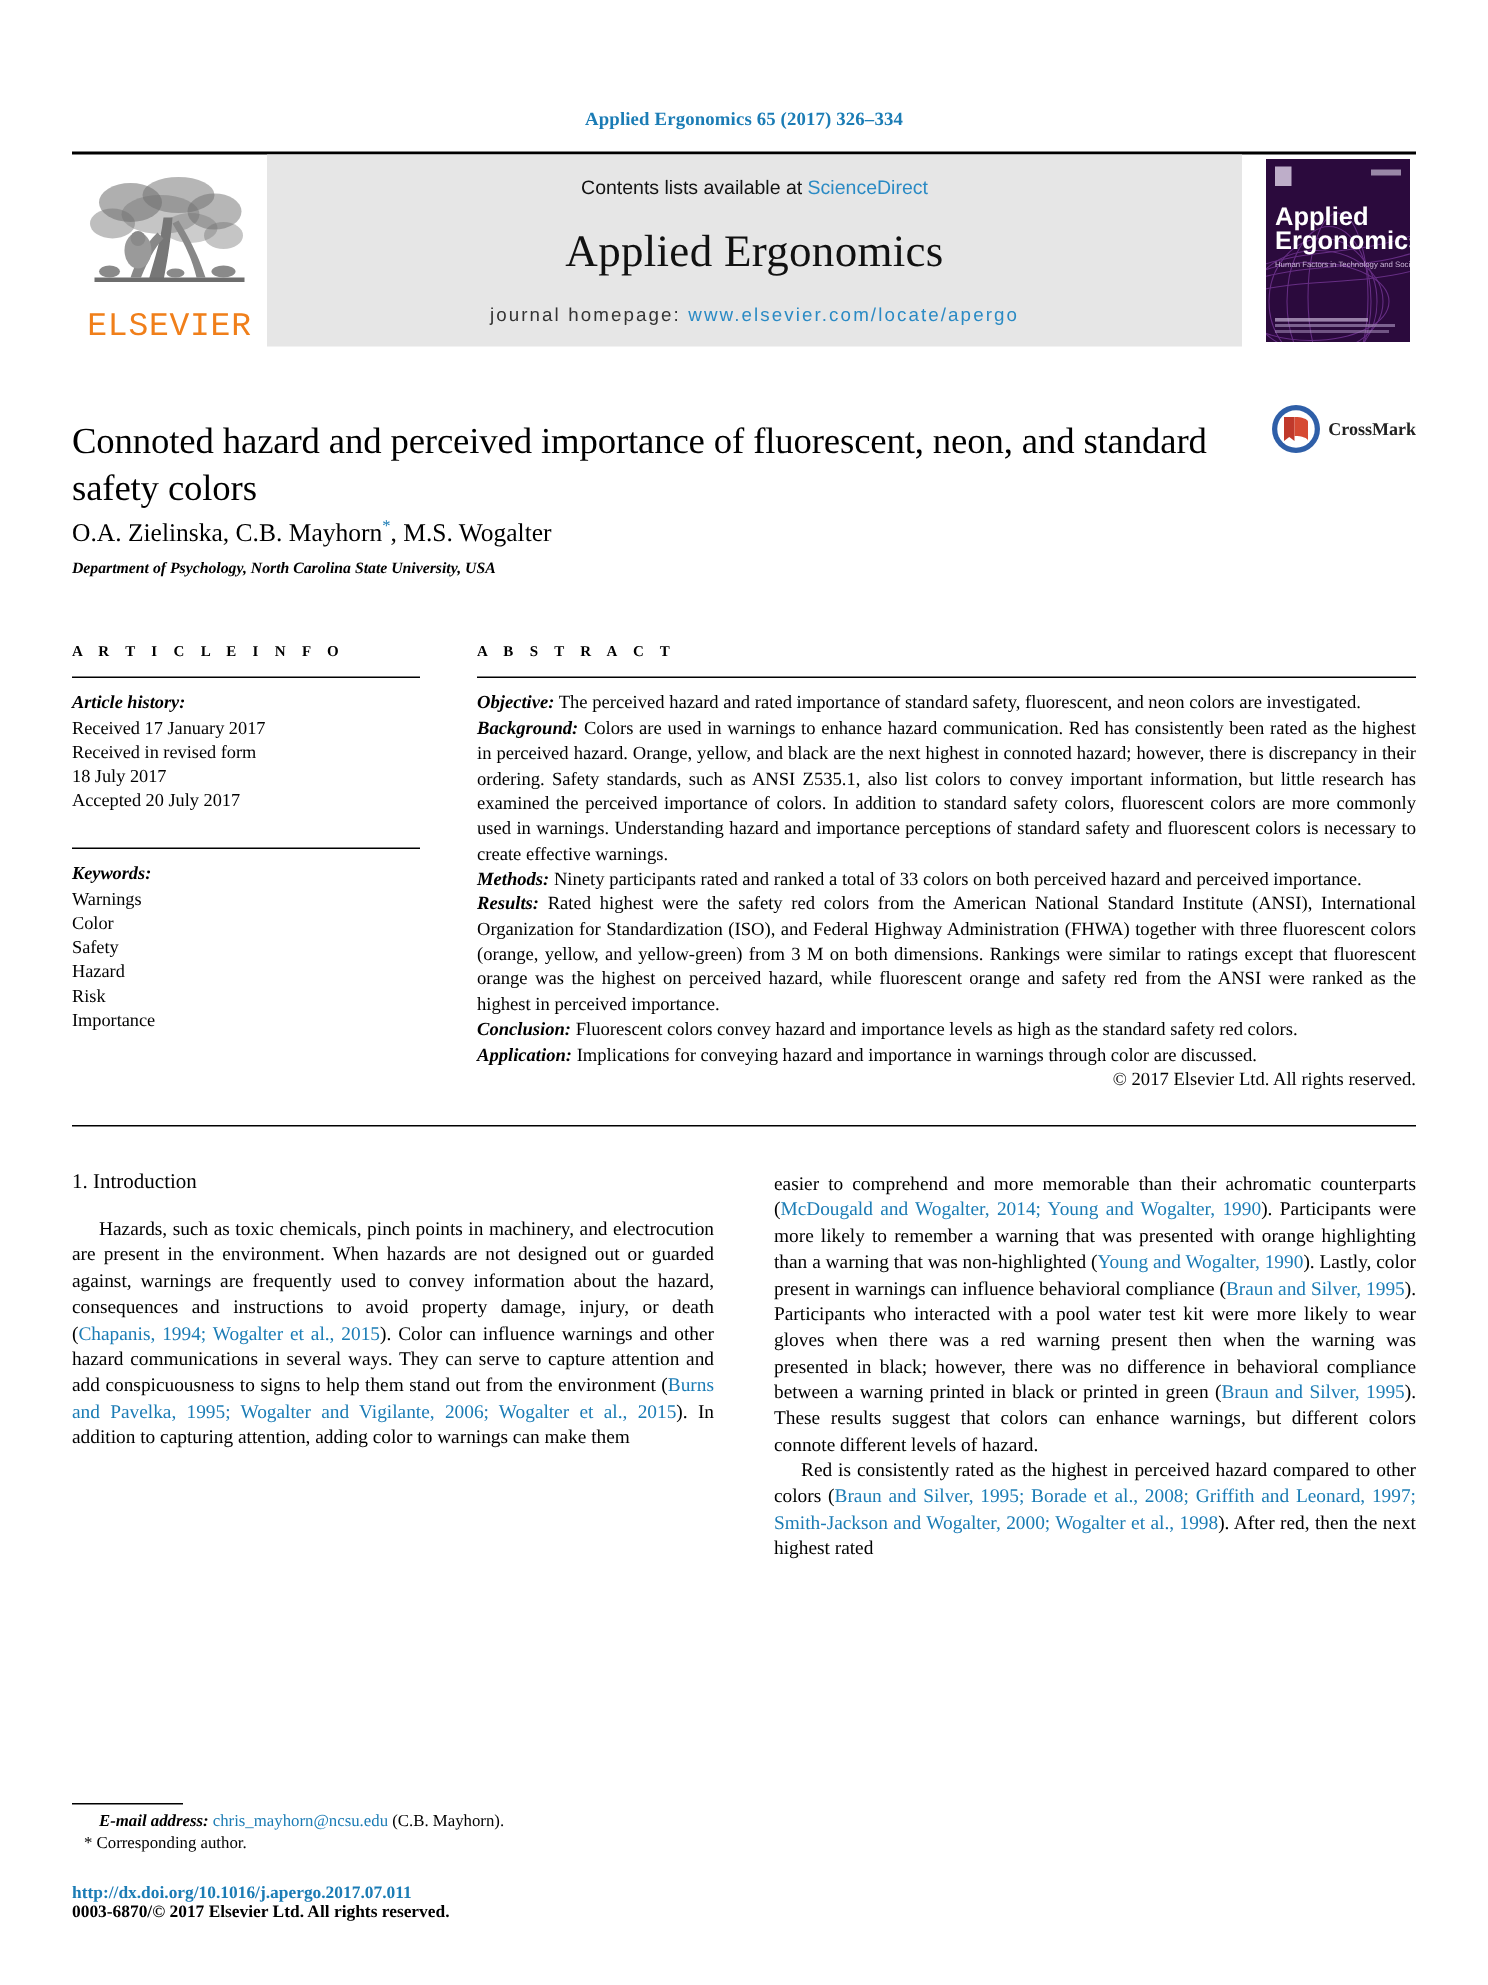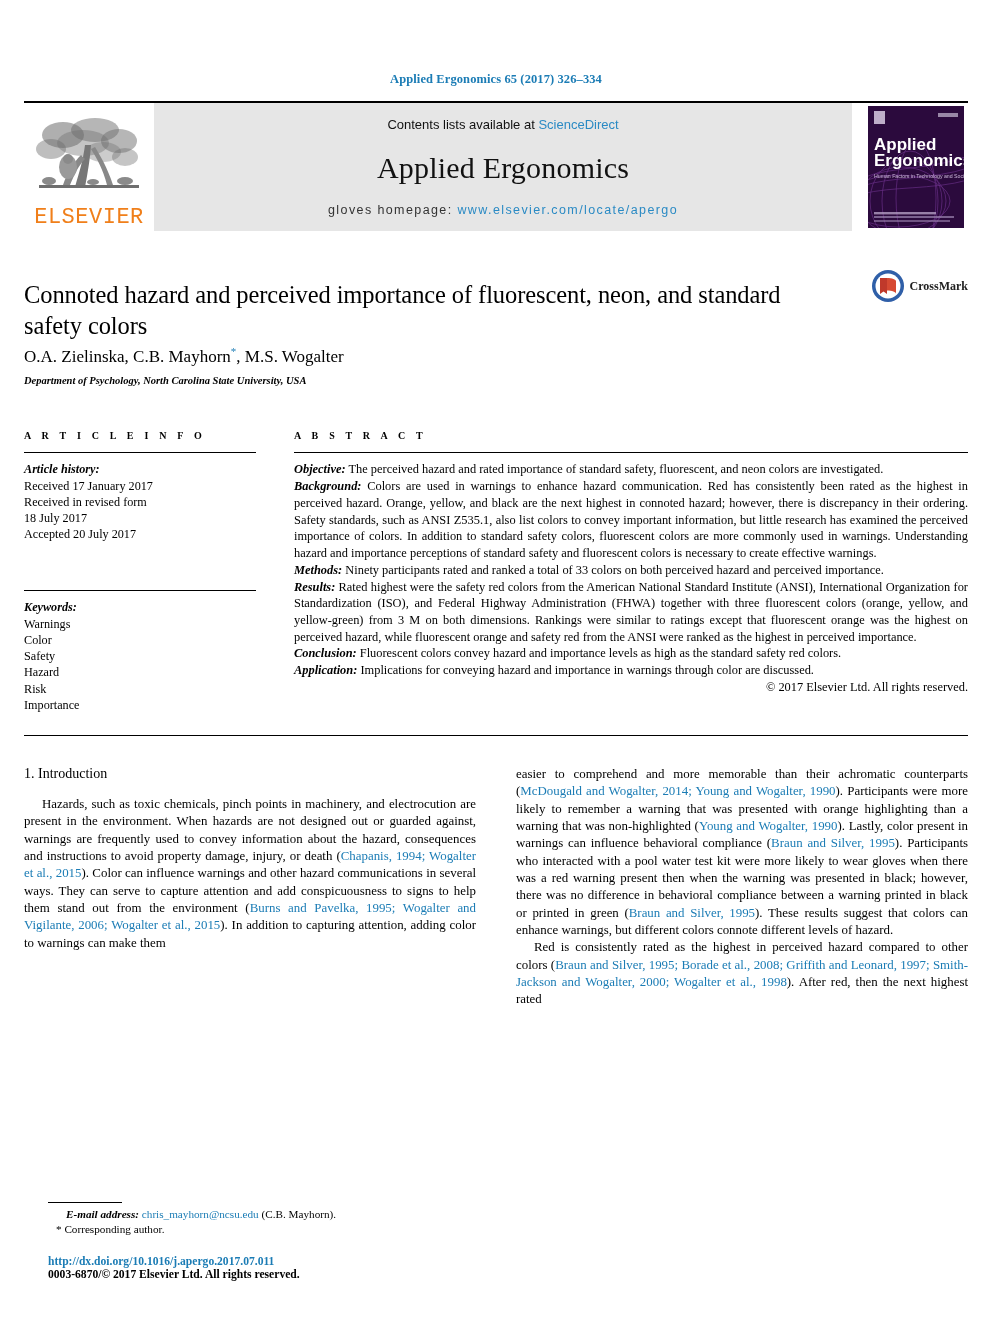--- a/index.html
+++ b/index.html
@@ -13,21 +13,21 @@
     font-family: "Liberation Serif", "DejaVu Serif", serif;
     color: #000000;
     position: relative;
     overflow: hidden;
   }
   .page {
     width: 992px;
     height: 1323px;
     position: relative;
     box-sizing: border-box;
-    padding: 0 24px;
+    padding: 0 48px;
   }
 
   
   .running-head {
     text-align: center;
     color: #1b7cb5;
     font-size: 12.5px;
     font-weight: bold;
     padding-top: 72px;
     letter-spacing: .1px;
@@ -160,21 +160,21 @@
     border-top: 1.6px solid #000;
     margin-top: 11px;
     margin-bottom: 8px;
   }
   .info-body {
     font-family: "Liberation Serif", serif;
     font-size: 12.2px;
     line-height: 1.33;
   }
   .info-body .lbl { font-style: italic; font-weight: bold; }
-  .kw-block { margin-top: 48px; }
+  .kw-block { margin-top: 24px; }
   .abstract-body {
     font-family: "Liberation Serif", serif;
     font-size: 12.4px;
     line-height: 1.35;
     text-align: justify;
   }
   .abstract-body p { margin: 0; }
   .abstract-body .lbl { font-style: italic; font-weight: bold; }
   .copyline { text-align: right; margin-top: 2px; }
   .abs-bottom-rule {
@@ -273,21 +273,21 @@
       </svg>
       <div class="elsevier-word">ELSEVIER</div>
     </div>
 
     <div class="center-band">
       <div class="contents-line">
         <span>Contents lists available at </span><span class="sd">ScienceDirect</span>
       </div>
       <div class="journal-name">Applied Ergonomics</div>
       <div class="homepage-line">
-        <span>gloves homepage: </span><span class="url">www.elsevier.com/locate/apergo</span>
+        <span>journal homepage: </span><span class="url">www.elsevier.com/locate/apergo</span>
       </div>
     </div>
 
     <div class="cover-thumb">
       <svg width="96" height="122" viewBox="0 0 96 122">
         <rect x="0" y="0" width="96" height="122" fill="#2b0a3d"></rect>
         <g stroke="#7a3a9c" stroke-width=".7" fill="none" opacity=".75">
           <ellipse cx="30" cy="95" rx="52" ry="26"></ellipse>
           <ellipse cx="34" cy="95" rx="44" ry="34"></ellipse>
           <ellipse cx="38" cy="95" rx="36" ry="42"></ellipse>

